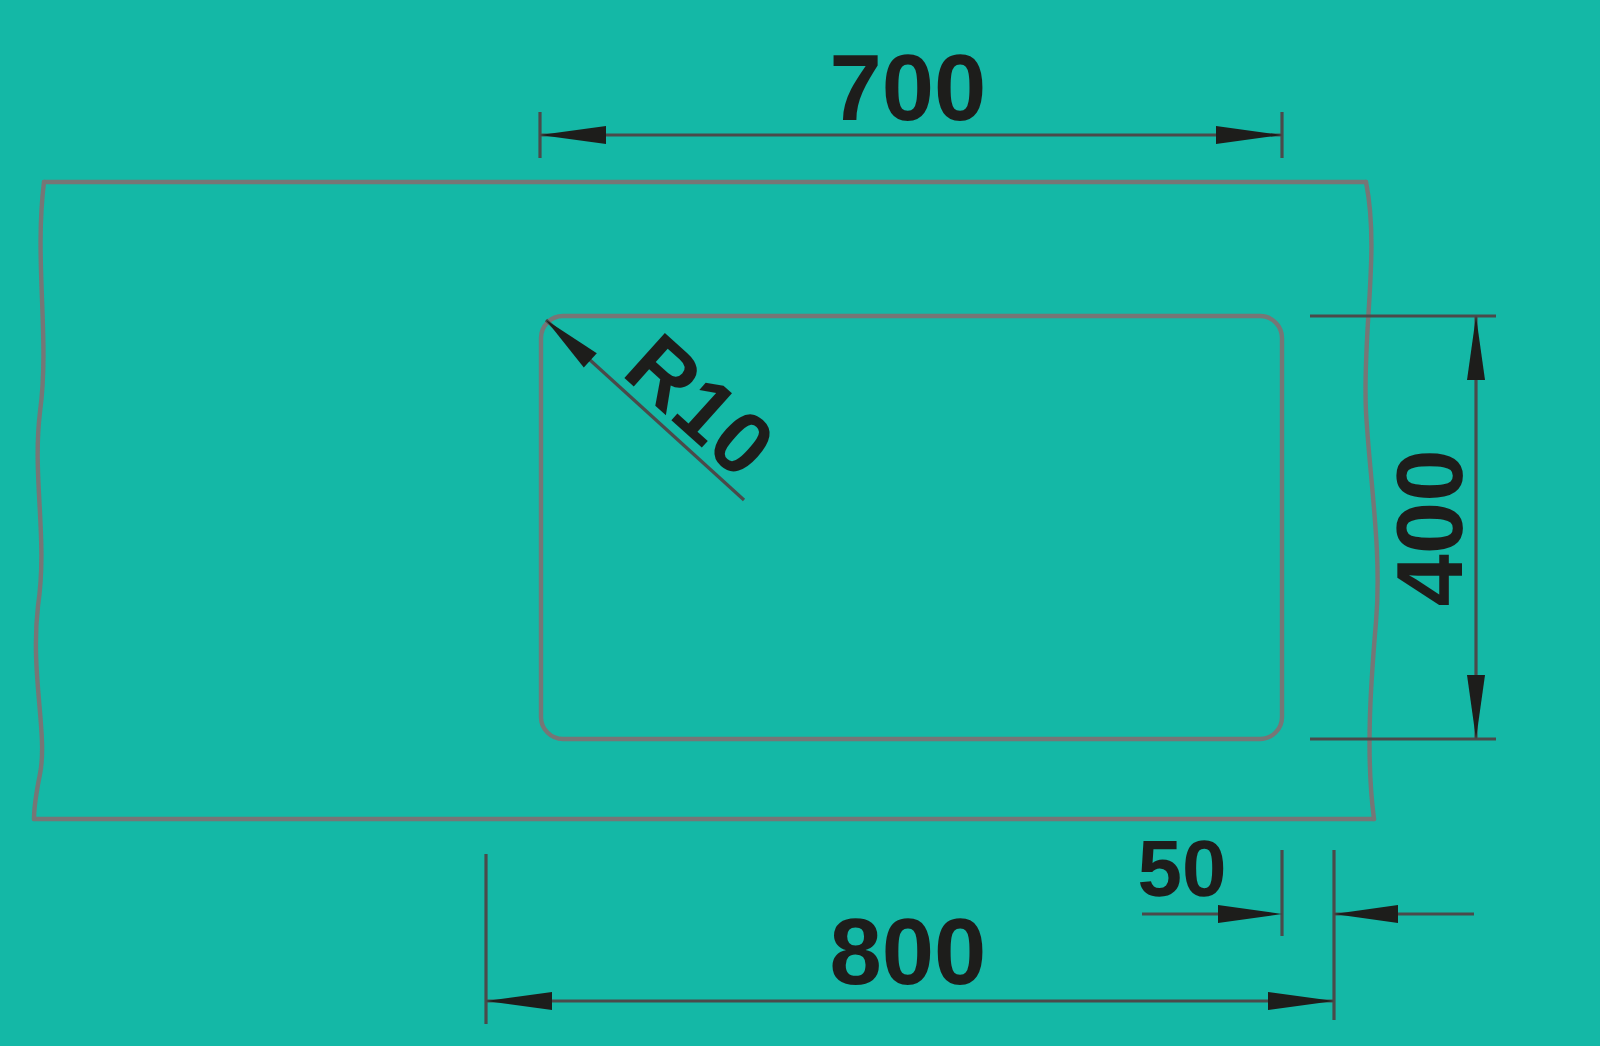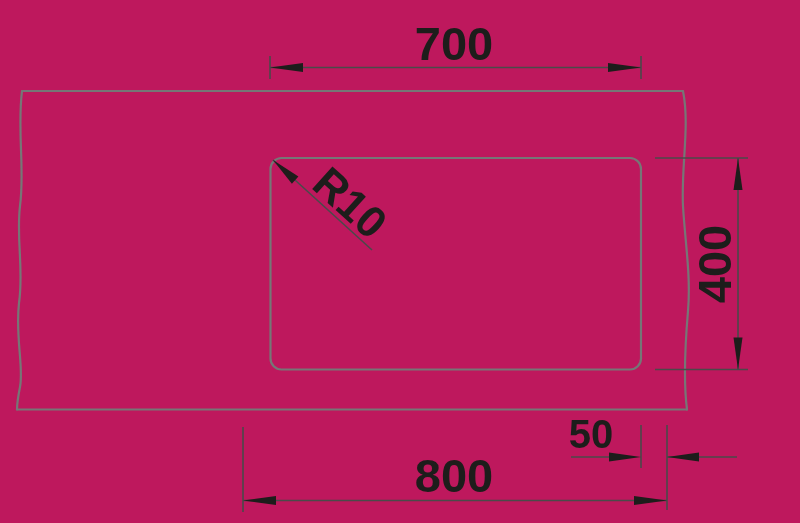--- a/index.html
+++ b/index.html
@@ -4,21 +4,21 @@
 <style>
   html, body {
     margin: 0;
     padding: 0;
     background: #ffffff;
   }
   .stage {
     position: relative;
     width: 800px;
     height: 523px;
-    background: #be185d;
+    background: #14b8a6;
     overflow: hidden;
   }
   svg {
     display: block;
   }
   .dim-text {
     font-family: "Liberation Sans", sans-serif;
     font-weight: bold;
   }
   .t-big { font-size: 47px; }

